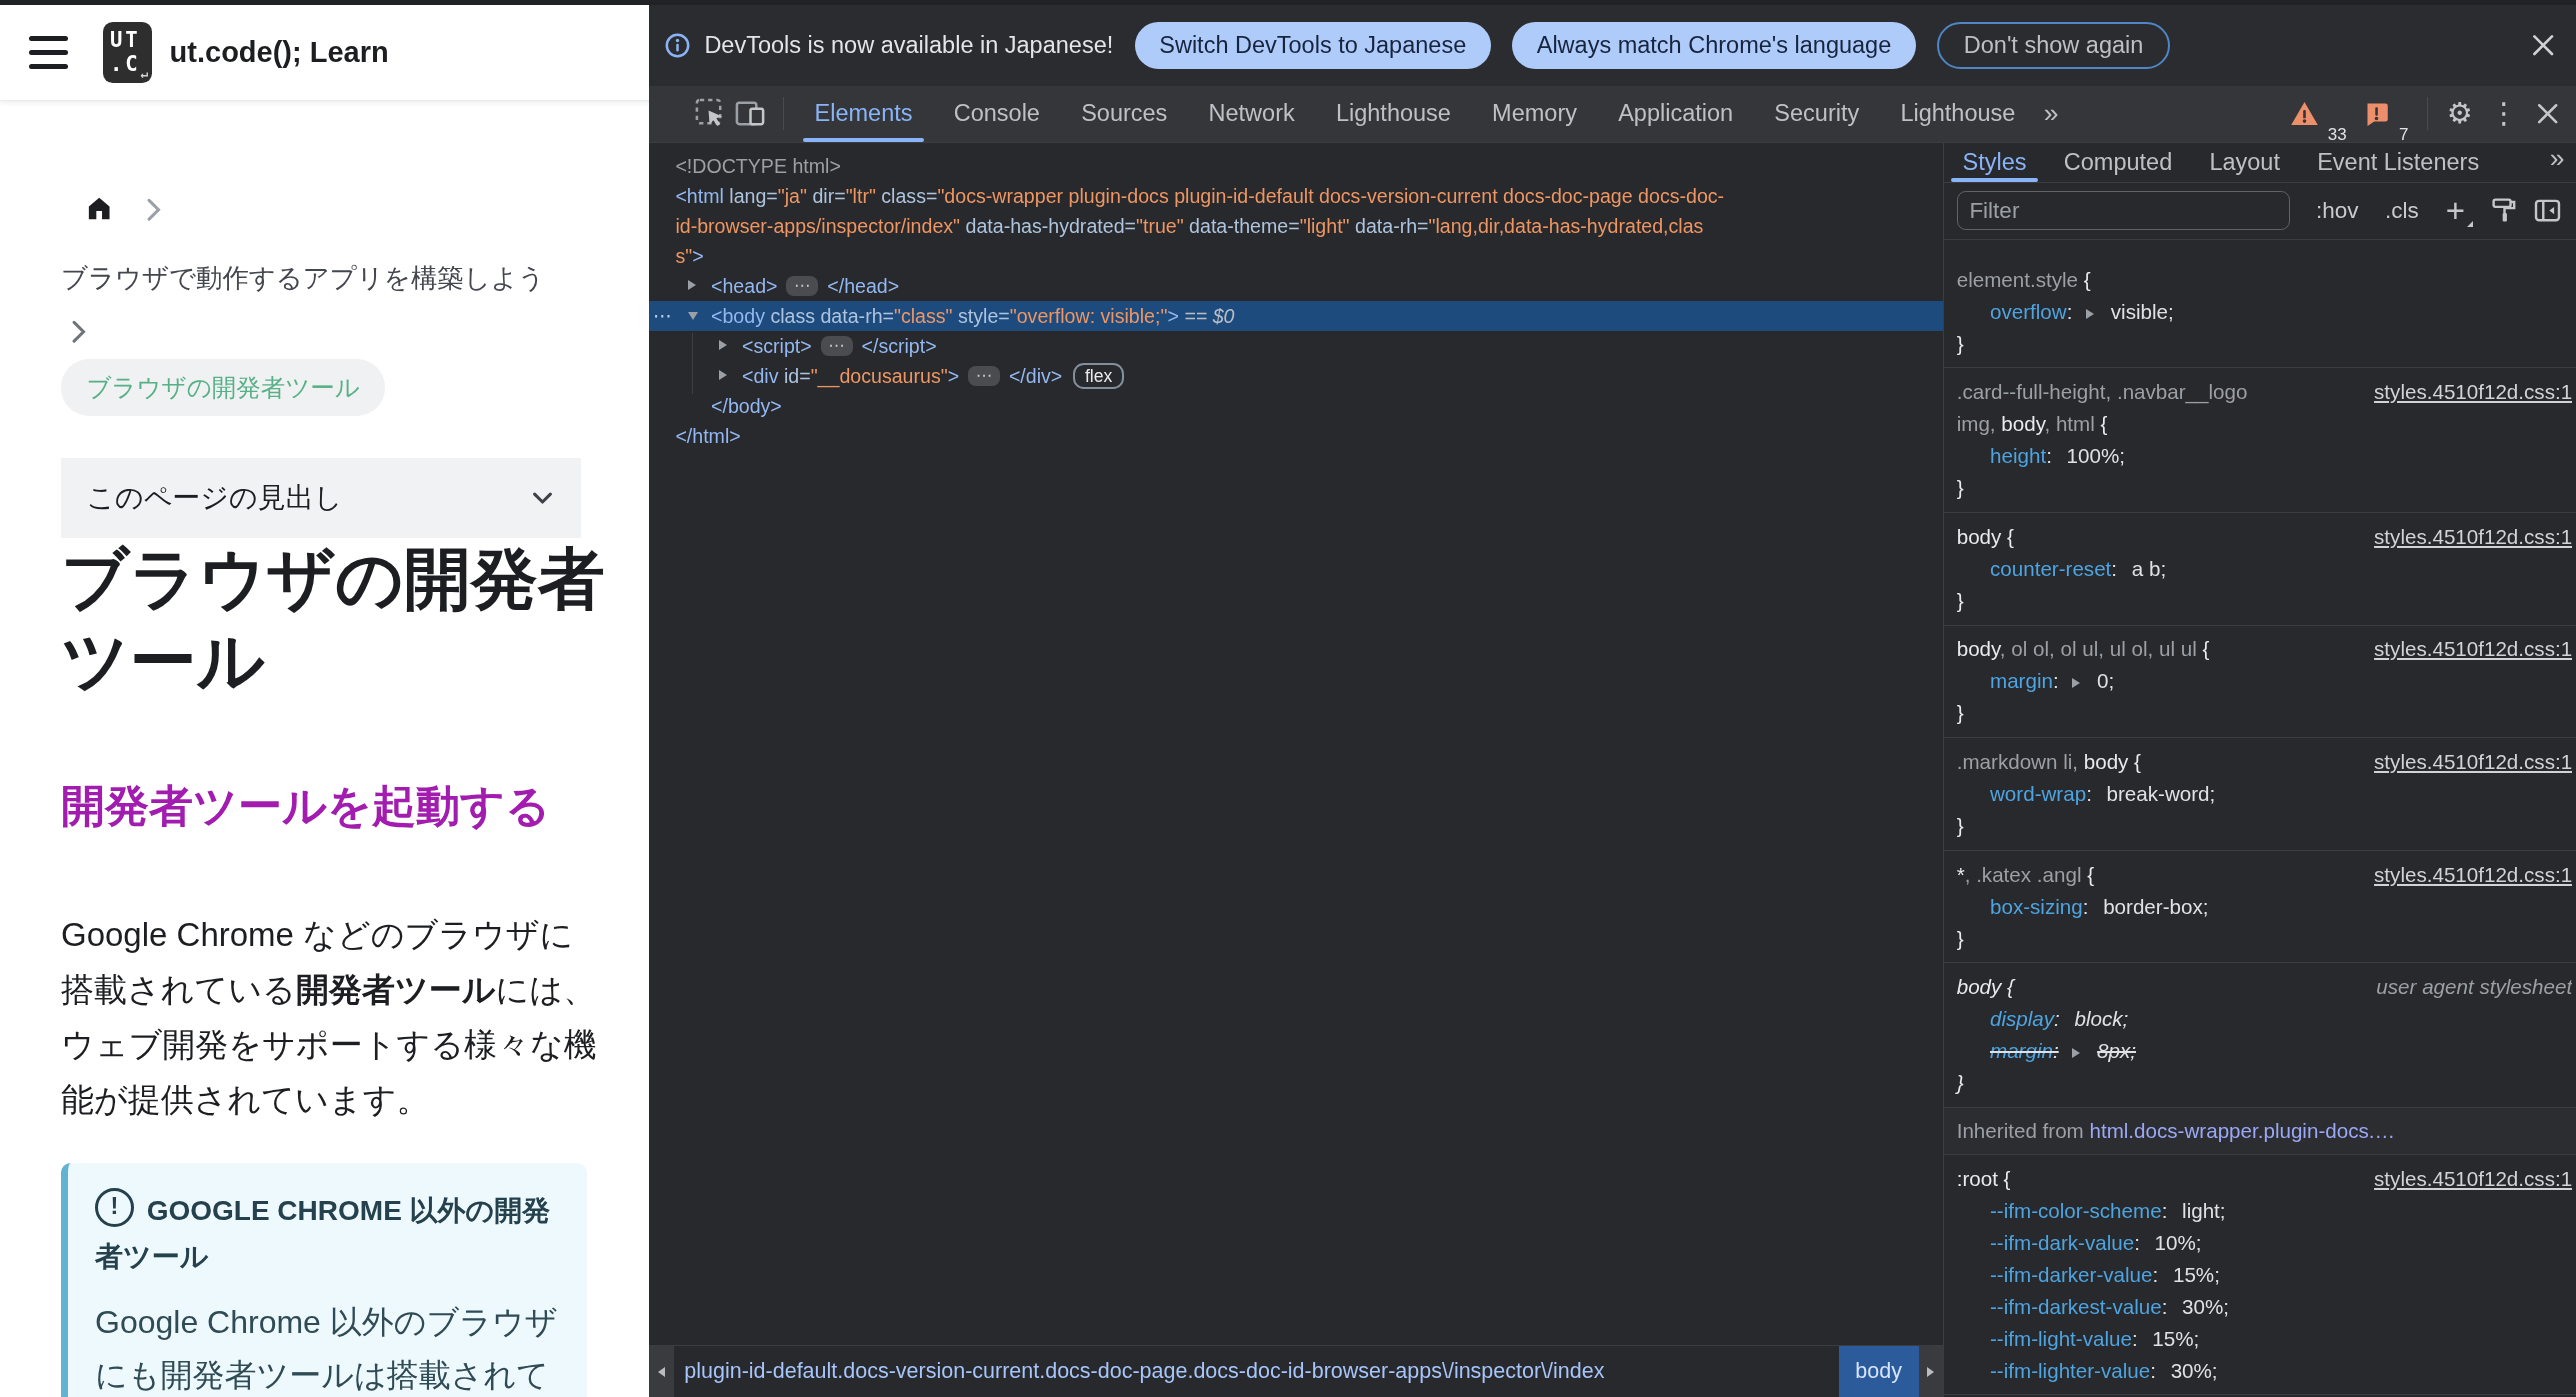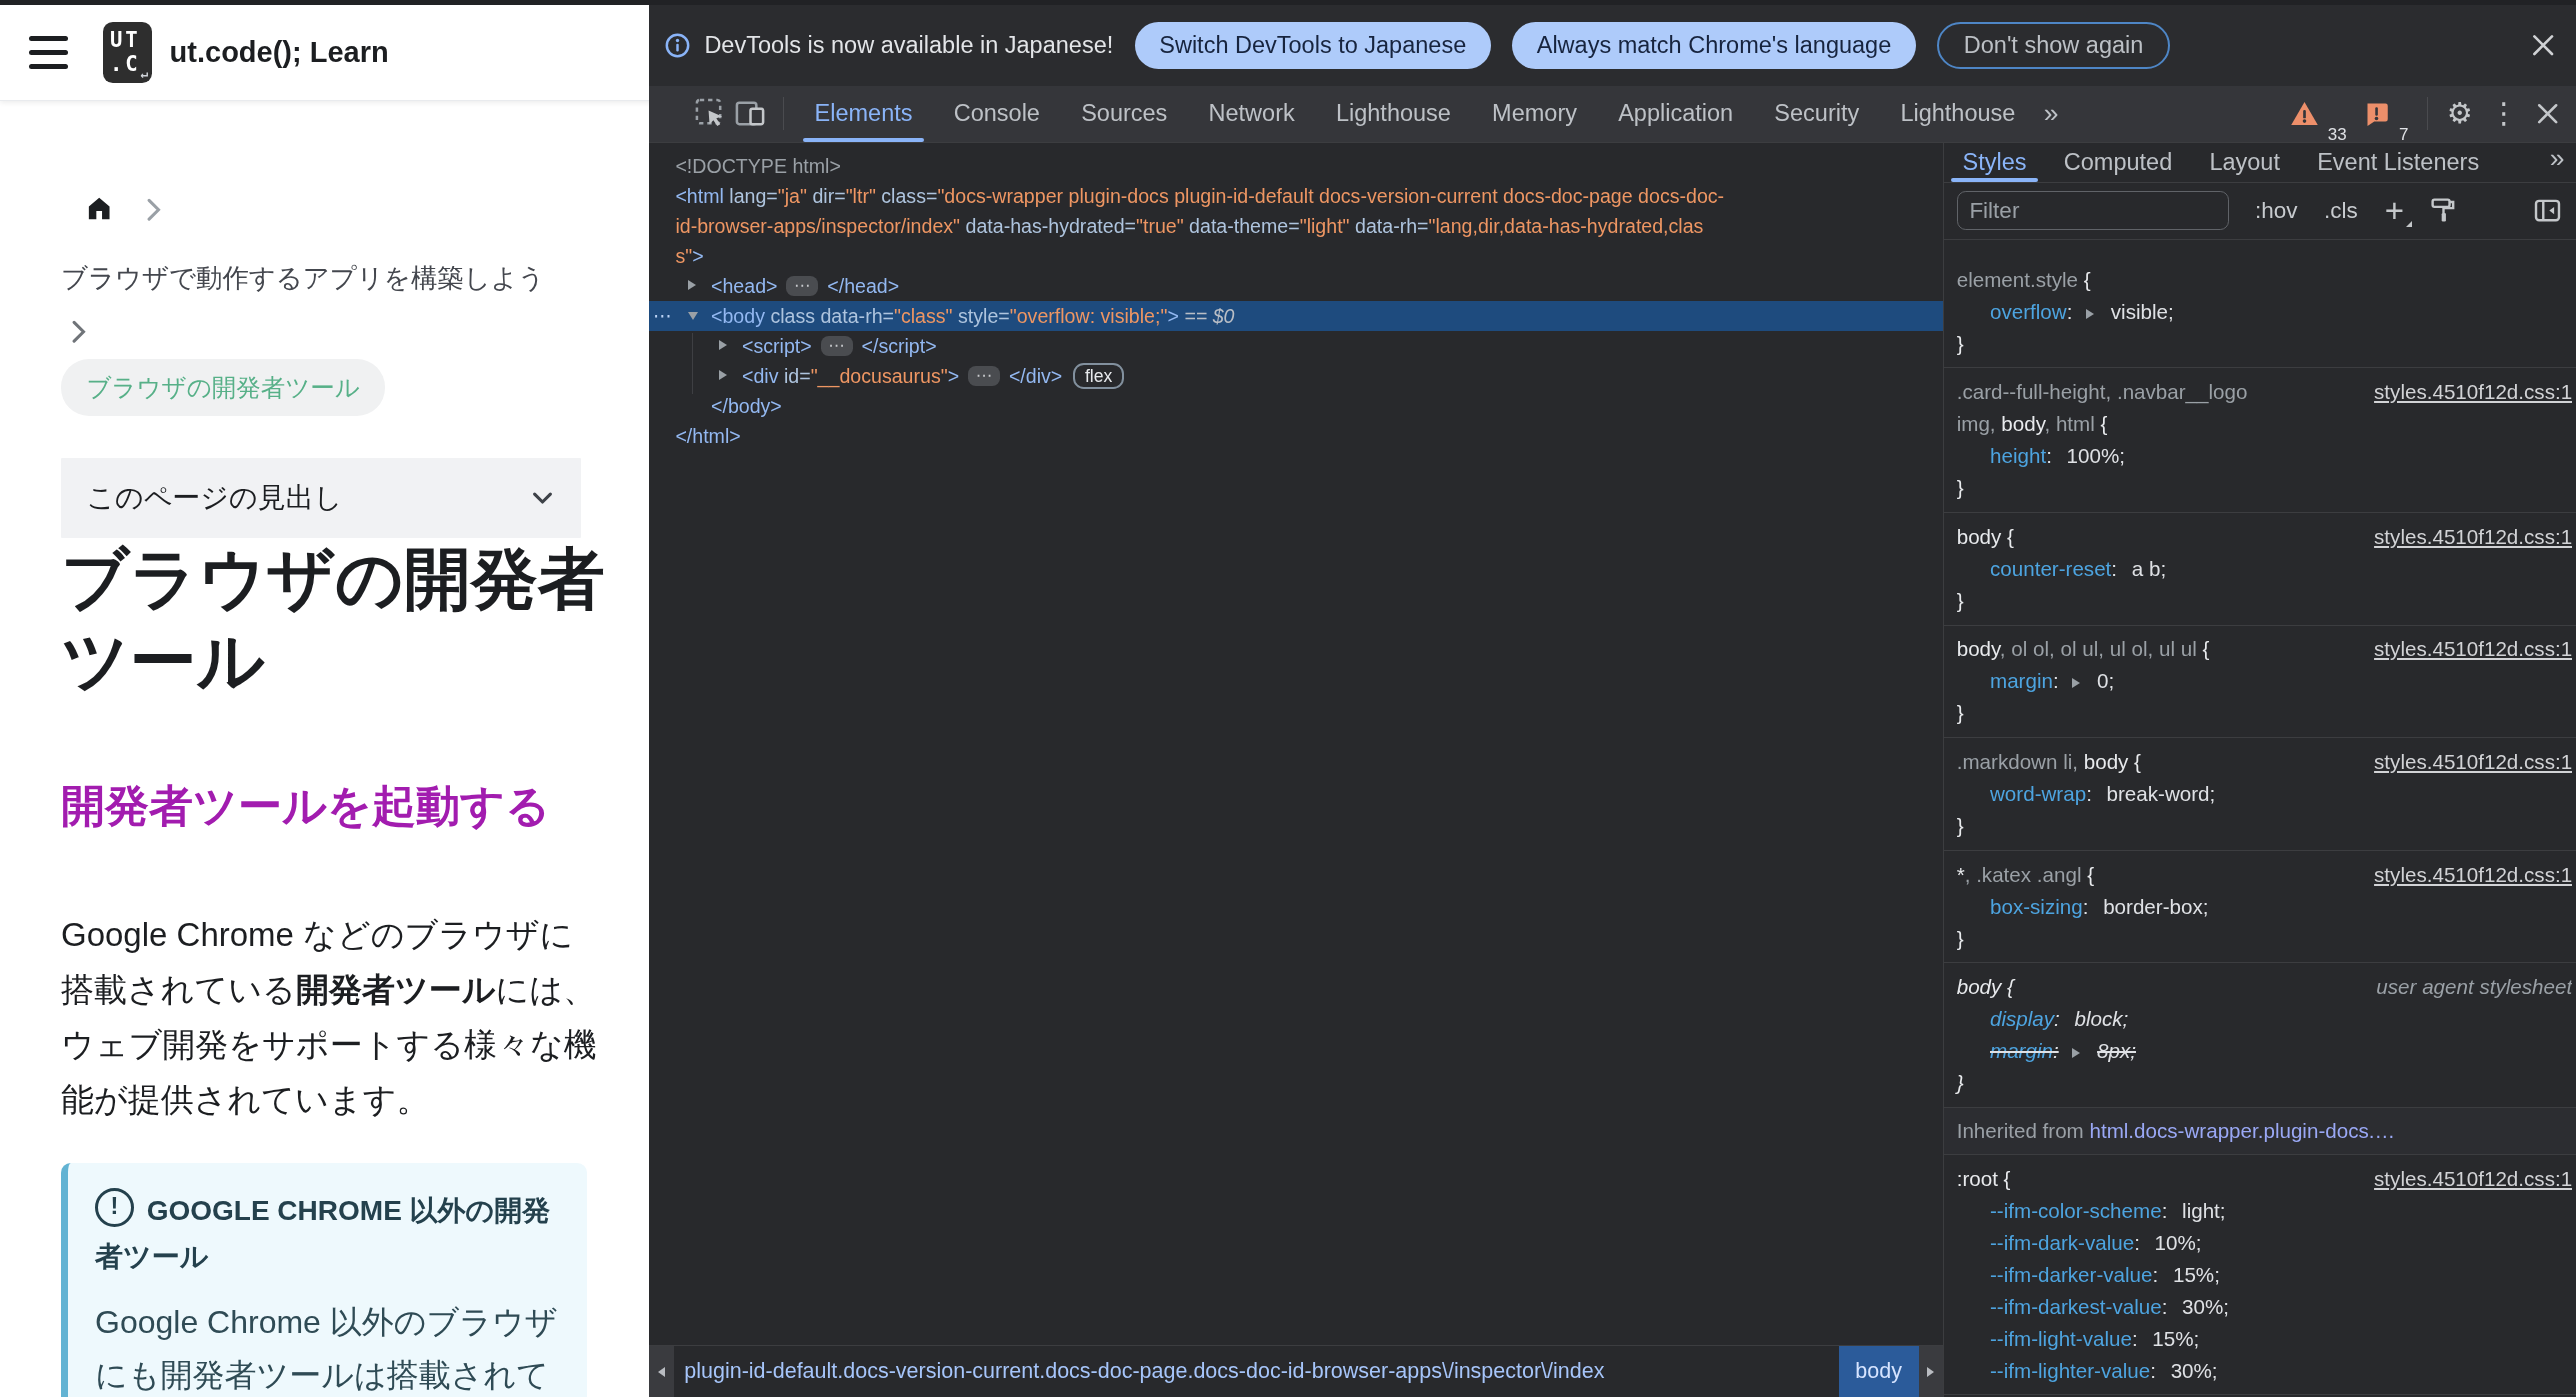--- a/index.html
+++ b/index.html
@@ -92,21 +92,21 @@
   .cb-body{background:#2b5b9a;color:#d6e4ff;font-size:21.5px;display:flex;align-items:center;padding:0 16.6px;cursor:pointer;}
 
   .styles{position:absolute;left:1294px;top:138px;width:633px;height:1255px;background:#28292c;
           border-left:1px solid #3c3d40;box-sizing:border-box;}
   .stabs{height:40px;display:flex;align-items:flex-start;border-bottom:1px solid #3c3d40;box-sizing:border-box;}
   .stab{font-size:23.5px;color:#bdc1c6;padding:0 18.6px;height:100%;display:flex;align-items:center;position:relative;cursor:pointer;white-space:nowrap;}
   .stab.sel{color:#8ab4f8;}
   .stab.sel::after{content:"";position:absolute;left:6.9px;right:6.9px;bottom:0;height:3.9px;background:#8ab4f8;border-radius:2.9px;}
   .smore{margin-left:auto;margin-right:13.7px;font-size:26.4px;color:#bdc1c6;letter-spacing:-2px;cursor:pointer;}
   .stoolbar{height:57px;display:flex;align-items:center;border-bottom:1px solid #3c3d40;box-sizing:border-box;}
-  .filter{margin-left:12.7px;width:272px;height:39px;border:1px solid #606368;border-radius:8.8px;background:transparent;
+  .filter{margin-left:12.7px;width:333px;height:39px;border:1px solid #606368;border-radius:8.8px;background:transparent;
           color:#c8cbcf;font-size:22.5px;padding:0 11.7px;box-sizing:border-box;font-family:"Liberation Sans",sans-serif;outline:none;}
   .filter::placeholder{color:#9aa0a6;}
   .tgl{margin-left:26.4px;color:#c8cbcf;font-size:22.5px;cursor:pointer;white-space:nowrap;}
   .plus{margin-left:27px;position:relative;color:#c4c7ca;font-size:33px;line-height:29px;cursor:pointer;}
   .plus::after{content:"";position:absolute;right:-7.8px;bottom:-2px;border-left:6.9px solid transparent;border-bottom:6.9px solid #c4c7ca;}
   .sico{margin-left:25.4px;cursor:pointer;flex:0 0 auto;}
 
   .srules{position:absolute;left:0;top:113px;right:0;bottom:0;overflow:hidden;font-size:20.6px;}
   .rule{border-bottom:1px solid #3c3d40;padding:7.8px 0;position:relative;}
   .rule.ua{font-style:italic;}

